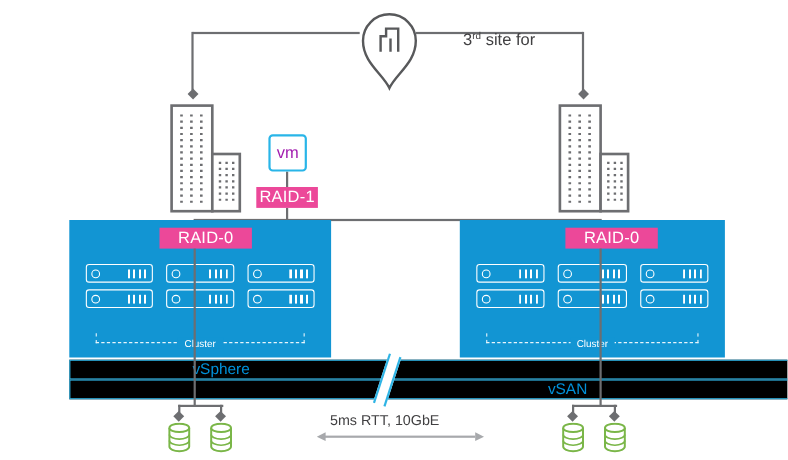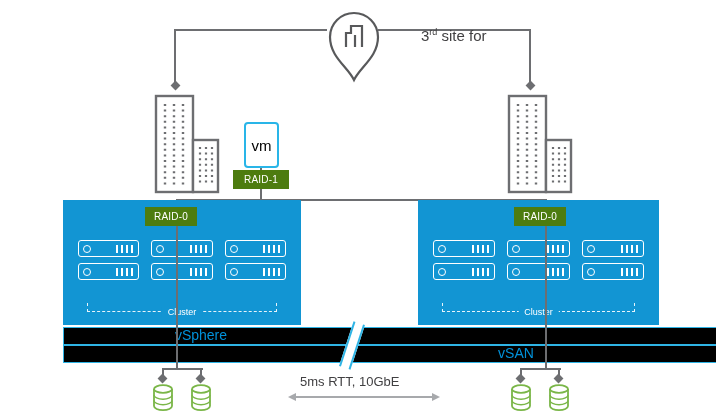--- a/index.html
+++ b/index.html
@@ -10,34 +10,34 @@
   }
   .abs { position:absolute; }
   .ln { position:absolute; background:#6d6e71; }
   .dm { position:absolute; width:7px; height:7px; background:#6d6e71; transform:rotate(45deg); z-index:6; }
 
   
   .witness-text { position:absolute; left:390px; top:21px; font-size:15px; color:#414042; line-height:22px;margin-left:31px; }
   .witness-text sup { font-size:9px; }
 
   
-  .vmbox { position:absolute; left:244px; top:122px; width:35px; height:46px;
-    border:2px solid #29b5e8; border-radius:4px; background:#fff; color:#000000;
+  .vmbox { position:absolute; left:244px; top:122px; width:35px; height:34px;
+    border:2px solid #29b5e8; border-radius:4px; background:#fff; color:#a21caf;
     font-size:15px; display:flex; align-items:center; justify-content:center; z-index:3; }
 
   
-  .raid { position:absolute; background:#4d7c0f; color:#fff; font-size:10px; height:19px;
+  .raid { position:absolute; background:#ec4899; color:#fff; font-size:15px; height:19px;
     display:flex; align-items:center; justify-content:center; z-index:6; letter-spacing:.2px; }
   .raid1 { left:233px; top:170px; width:56px; }
 
   
   .site { position:absolute; top:200px; height:125px; background:#1295d3; z-index:1; }
   .site-left  { left:63px;  width:238px; }
   .site-right { left:418px; width:241px; }
-  .raid0 { top:7px; width:52px; }
+  .raid0 { top:7px; width:84px; }
   .site-left  .raid0 { left:82px; }
   .site-right .raid0 { left:96px; }
 
   .servers { position:absolute; left:15px; right:15px; top:40px;
     display:grid; grid-template-columns:repeat(3,1fr); gap:6px 12px; z-index:5; }
   .server { height:17px; border:1.5px solid #fff; border-radius:3px; background:#1295d3; position:relative; }
   .server::before { content:""; position:absolute; left:4px; top:4px; width:6px; height:6px;
     border:1.3px solid #fff; border-radius:50%; }
   .server::after { content:""; position:absolute; right:5px; top:4px; width:17px; height:8px;
     background:repeating-linear-gradient(90deg,#fff 0 2px,transparent 2px 5px); }

